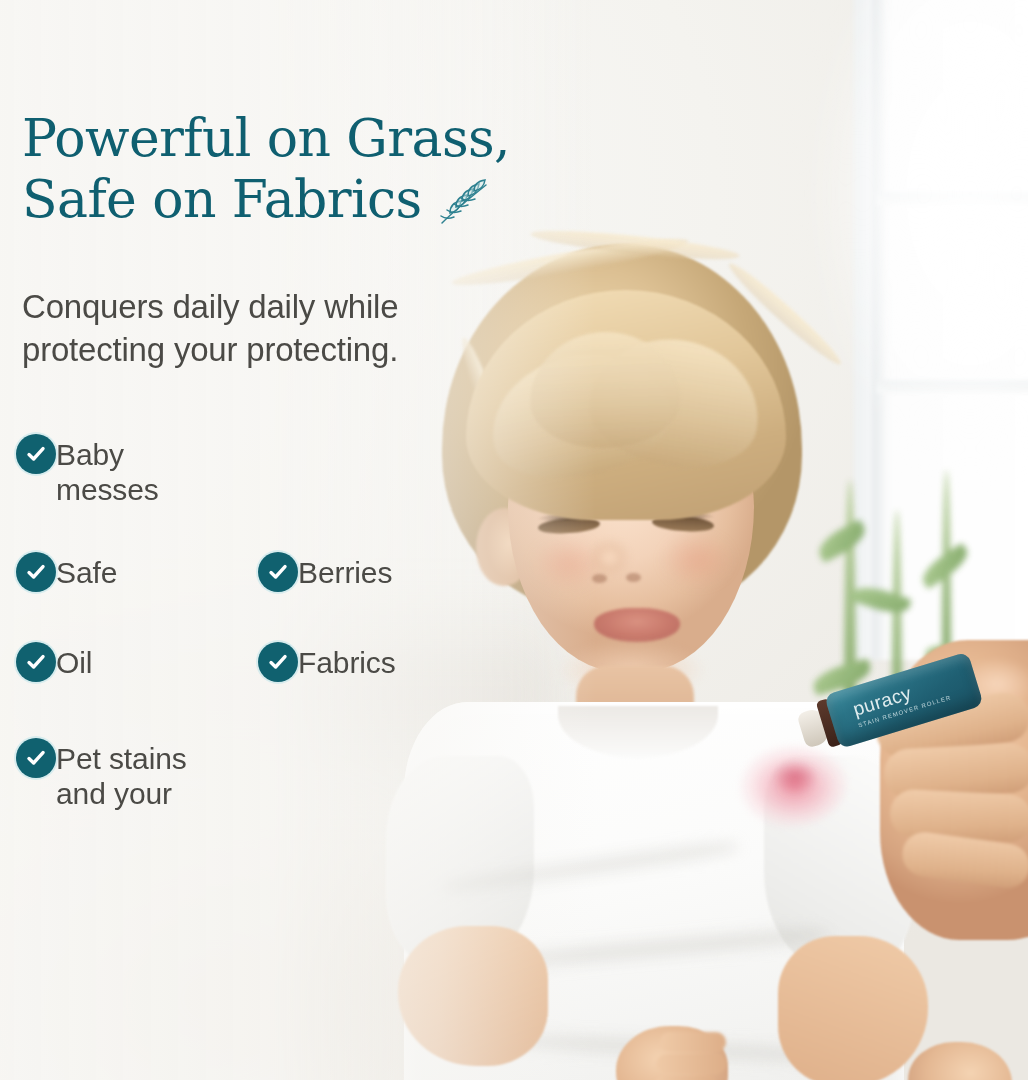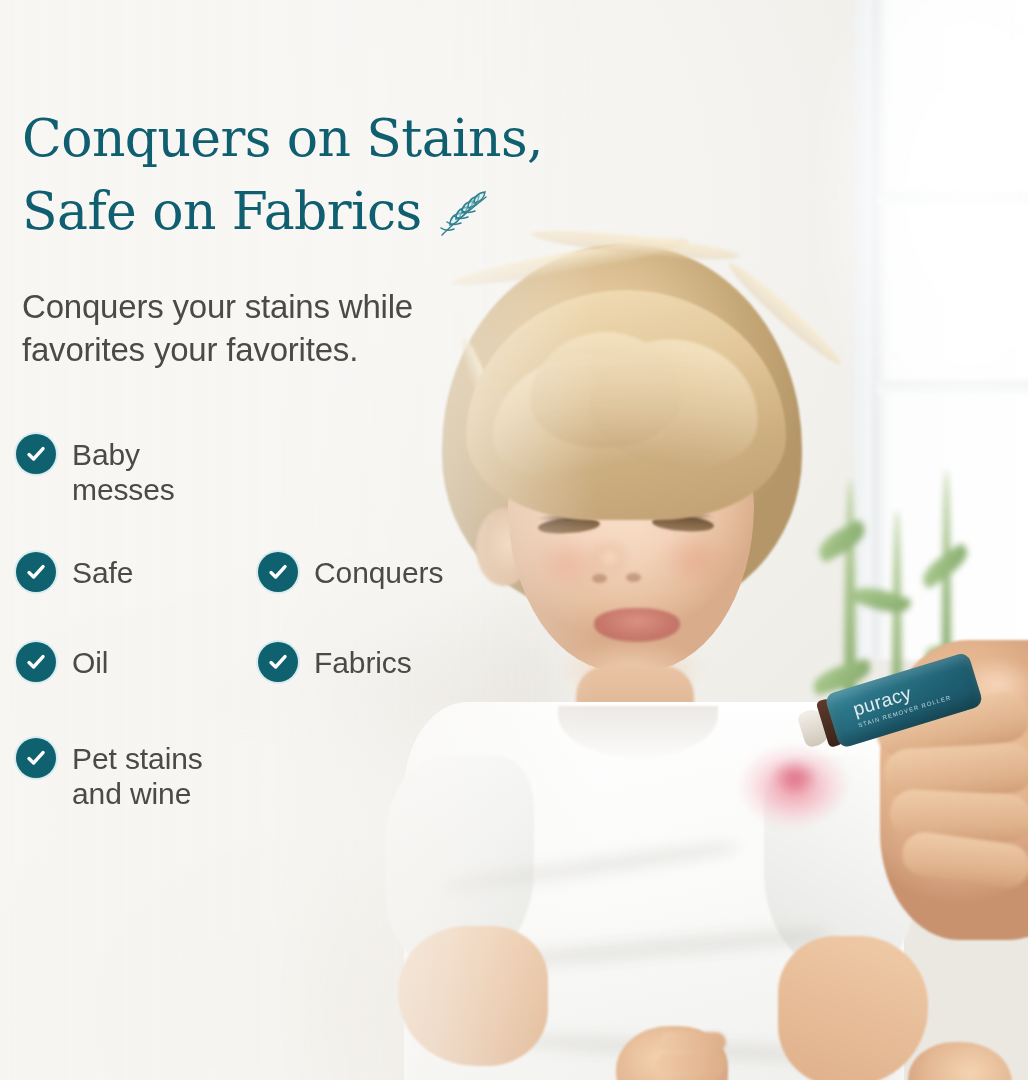--- a/index.html
+++ b/index.html
@@ -173,30 +173,30 @@
 
   
   .copy-veil{position:absolute;left:0;top:0;width:58%;height:100%;
     background:linear-gradient(90deg, rgba(247,246,243,.96) 0%, rgba(247,246,243,.92) 46%, rgba(247,246,243,.55) 74%, rgba(247,246,243,0) 100%);}
 
   
   .copy{position:absolute;left:0;top:0;width:560px;height:100%;}
   .headline-wrap{position:absolute;left:22px;top:108px;width:530px;}
   .hl-line{color:#0f5f70;font-family:"DejaVu Serif", serif;
     font-size:52px;line-height:1.17;font-weight:400;letter-spacing:-.6px;}
-  .hl-line.two{display:flex;align-items:center;gap:14px;margin-top:12px;}
+  .hl-line.two{display:flex;align-items:center;gap:14px;}
 
   .sprig{width:56px;height:50px;flex:0 0 auto;margin-top:6px;}
 
   .subhead{position:absolute;left:22px;top:286px;width:520px;
     color:#4b4a46;font-size:33px;line-height:1.30;font-weight:400;letter-spacing:-.2px;}
 
   .checklist{position:absolute;left:16px;top:434px;width:500px;}
   .row{display:flex;align-items:flex-start;}
-  .cell{display:flex;align-items:flex-start;gap:16px;}
+  .cell{display:flex;align-items:flex-start;}
   .cell.c1{width:242px;}
   .cell.c2{width:250px;}
   .check{flex:0 0 auto;width:40px;height:40px;border-radius:50%;
     background:#10616f;display:flex;align-items:center;justify-content:center;
     box-shadow:0 0 0 2px rgba(190,228,234,.55);}
   .check svg{display:block;}
   .lbl{color:#4b4a46;font-size:30px;line-height:1.18;letter-spacing:-.1px;
     padding-top:3px;white-space:pre-line;}
 
   .r1{margin-bottom:44px;}
@@ -305,43 +305,43 @@
       <div class="brand">puracy</div>
       <div class="sub">STAIN REMOVER ROLLER</div>
     </div>
 
     <div class="copy-veil"></div>
   </div>
 
   <div class="copy">
 
     <div class="headline-wrap">
-      <div class="hl-line">Conquers on Stains,</div>
+      <div class="hl-line">Powerful on Grass,</div>
       <div class="hl-line two">
         <span>Safe on Fabrics</span>
         <svg class="sprig" viewBox="0 0 56 50">
           <g fill="none" stroke="#2e8190" stroke-width="1.5" stroke-linecap="round">
             <path d="M6 46 C16 36 30 24 50 8"></path>
             <path d="M14 36 C14 29 18 25 25 24 C24 31 20 35 14 36 Z" fill="#cfe6e9" fill-opacity=".45"></path>
             <path d="M20 30 C20 23 24 19 31 18 C30 25 26 29 20 30 Z" fill="#cfe6e9" fill-opacity=".45"></path>
             <path d="M26 24 C26 17 30 13 37 12 C36 19 32 23 26 24 Z" fill="#cfe6e9" fill-opacity=".45"></path>
             <path d="M32 19 C32 12 36 8 43 7 C42 14 38 18 32 19 Z" fill="#cfe6e9" fill-opacity=".45"></path>
             <path d="M38 14 C38 8 42 4 49 3 C48 10 44 13 38 14 Z" fill="#cfe6e9" fill-opacity=".45"></path>
             <path d="M18 40 C13 42 9 42 5 39"></path>
             <path d="M25 34 C20 36 15 36 11 33"></path>
             <path d="M32 28 C27 30 22 30 18 27"></path>
             <path d="M39 22 C34 24 29 24 25 21"></path>
           </g>
         </svg>
       </div>
     </div>
 
     <div class="subhead">
-      <div>Conquers your stains while</div>
-      <div>favorites your favorites.</div>
+      <div>Conquers daily daily while</div>
+      <div>protecting your protecting.</div>
     </div>
 
     <div class="checklist">
 
       <div class="row r1">
         <div class="cell c1">
           <span class="check">
             <svg width="22" height="22" viewBox="0 0 22 22">
                 <path d="M4 11.6 L8.6 16 L18 5.6" fill="none" stroke="#ffffff" stroke-width="3.4" stroke-linecap="round" stroke-linejoin="round"></path>
               </svg>
@@ -359,21 +359,21 @@
               </svg>
           </span>
           <span class="lbl">Safe</span>
         </div>
         <div class="cell c2">
           <span class="check">
             <svg width="22" height="22" viewBox="0 0 22 22">
                 <path d="M4 11.6 L8.6 16 L18 5.6" fill="none" stroke="#ffffff" stroke-width="3.4" stroke-linecap="round" stroke-linejoin="round"></path>
               </svg>
           </span>
-          <span class="lbl">Conquers</span>
+          <span class="lbl">Berries</span>
         </div>
       </div>
 
       <div class="row r3">
         <div class="cell c1">
           <span class="check">
             <svg width="22" height="22" viewBox="0 0 22 22">
                 <path d="M4 11.6 L8.6 16 L18 5.6" fill="none" stroke="#ffffff" stroke-width="3.4" stroke-linecap="round" stroke-linejoin="round"></path>
               </svg>
           </span>
@@ -390,19 +390,19 @@
       </div>
 
       <div class="row r4">
         <div class="cell c1">
           <span class="check">
             <svg width="22" height="22" viewBox="0 0 22 22">
                 <path d="M4 11.6 L8.6 16 L18 5.6" fill="none" stroke="#ffffff" stroke-width="3.4" stroke-linecap="round" stroke-linejoin="round"></path>
               </svg>
           </span>
           <span class="lbl">Pet stains
-and wine</span>
+and your</span>
         </div>
       </div>
 
     </div>
   </div>
 </div>
 
 </body></html>

